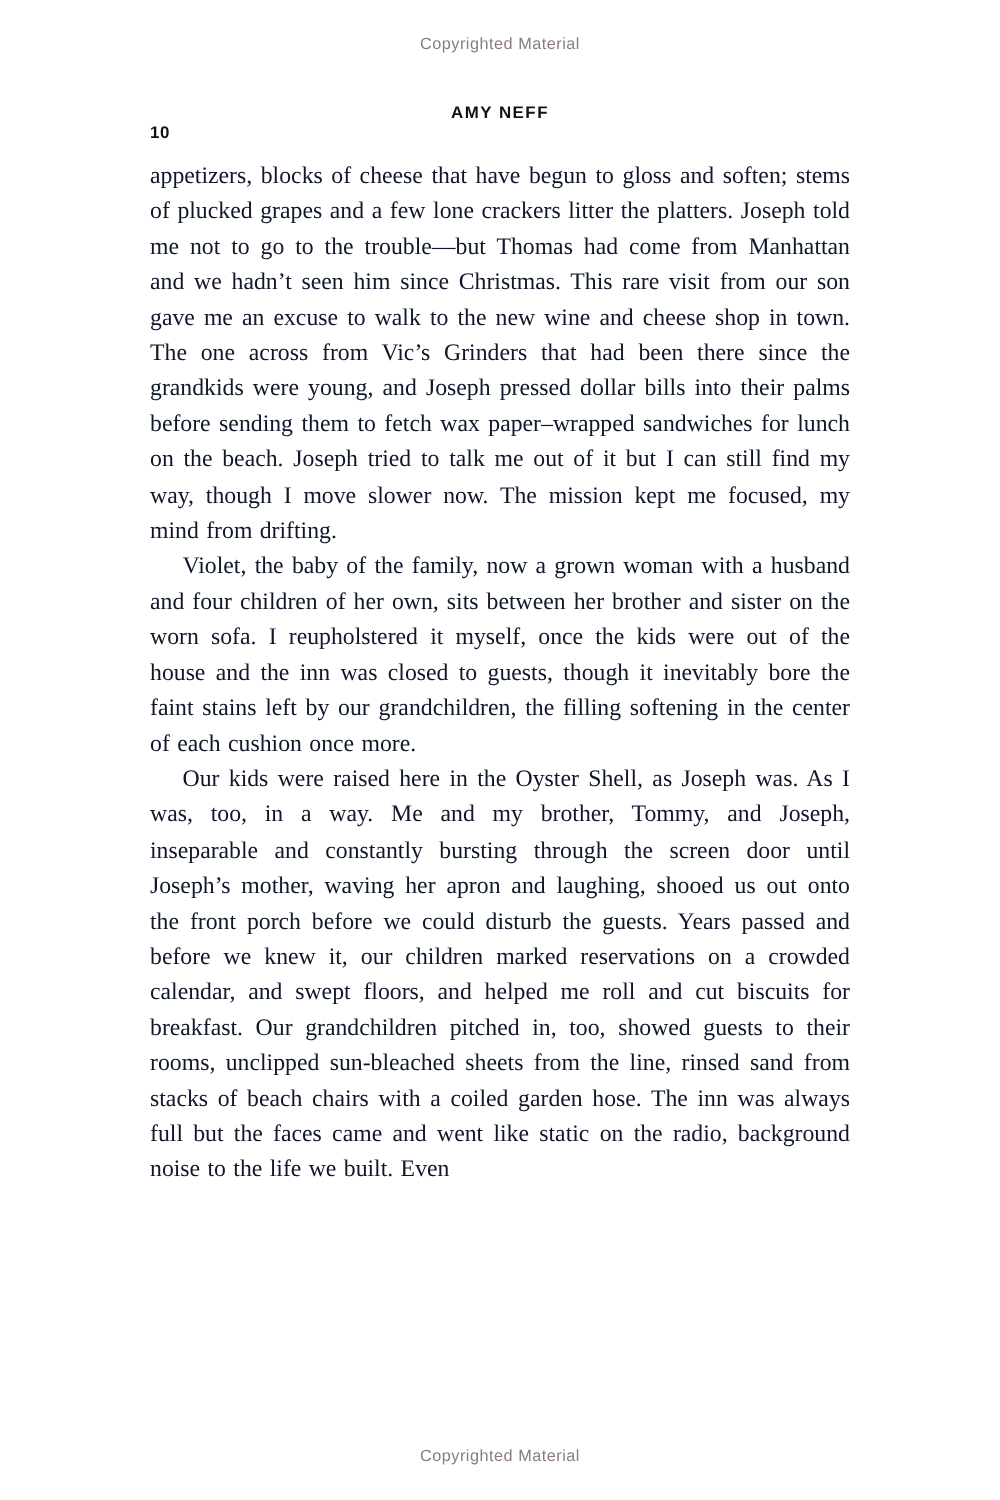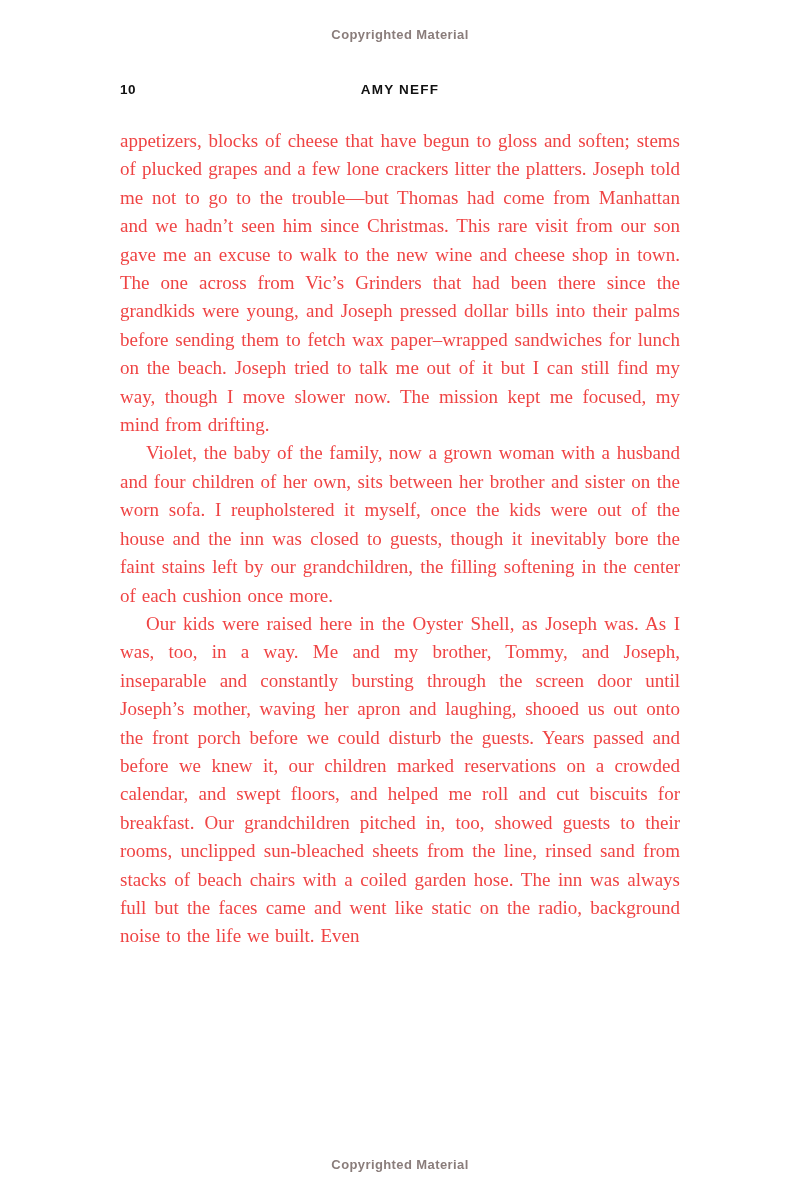--- a/index.html
+++ b/index.html
@@ -15,42 +15,42 @@
     color: #1b1b1b;
     overflow: hidden;
   }
   .notice {
     position: absolute;
     left: 0;
     width: 800px;
     text-align: center;
     font-family: "Liberation Sans", sans-serif;
     font-size: 13px;
-    font-weight: bold;
+    font-weight: normal;
     letter-spacing: 0.4px;
     color: #8a7d7b;
   }
   .notice-top { top: 27px; }
   .notice-bottom { top: 1157px; }
 
   .running-head {
     position: absolute;
     top: 82px;
     left: 120px;
     width: 560px;
     height: 18px;
     font-family: "Liberation Sans", sans-serif;
     font-size: 13.5px;
     font-weight: bold;
     color: #111111;
   }
   .page-number {
     position: absolute;
     left: 0;
-    top: 0;
+    top: 16px;
     letter-spacing: 0.5px;
   }
   .book-author {
     position: absolute;
     left: 0;
     right: 0;
     top: 0;
     text-align: center;
     letter-spacing: 1.2px;
   }
@@ -60,21 +60,21 @@
     left: 120px;
     top: 127px;
     width: 560px;
     font-size: 19px;
     line-height: 28.4px;
     text-align: justify;
     text-justify: inter-word;
     hyphens: auto;
     -webkit-hyphens: auto;
     word-spacing: 0.06em;
-    color: #ef4444;
+    color: #0f172a;
   }
   .text-block p {
     margin: 0;
     padding: 0;
   }
   .text-block p.indent {
     text-indent: 26px;
   }
   .text-block .italic {
     font-style: italic;

